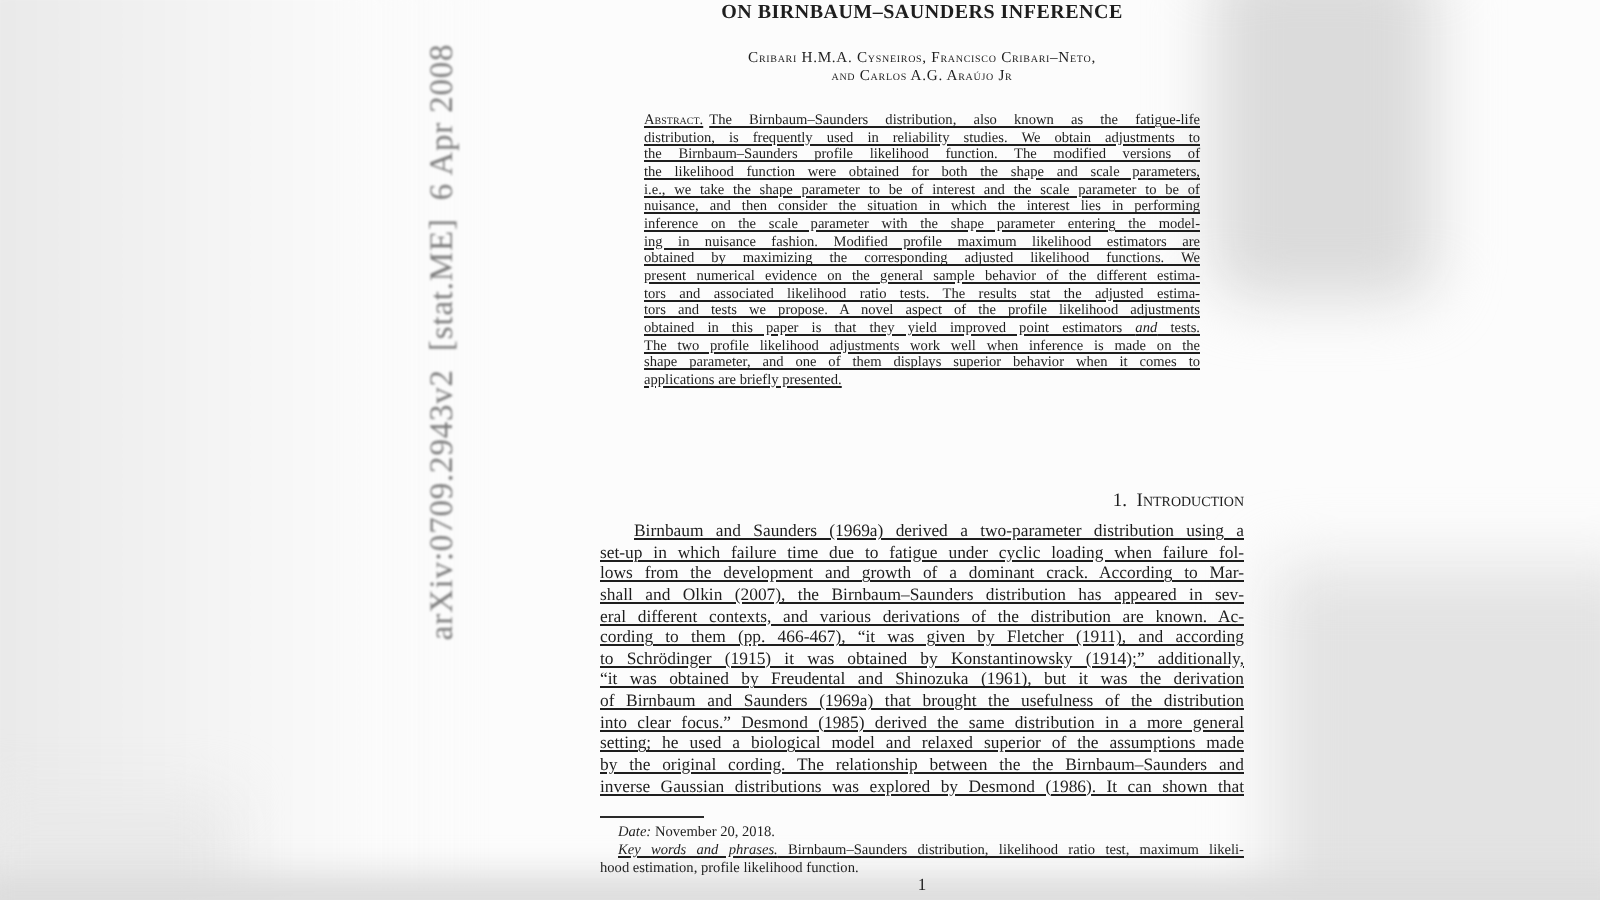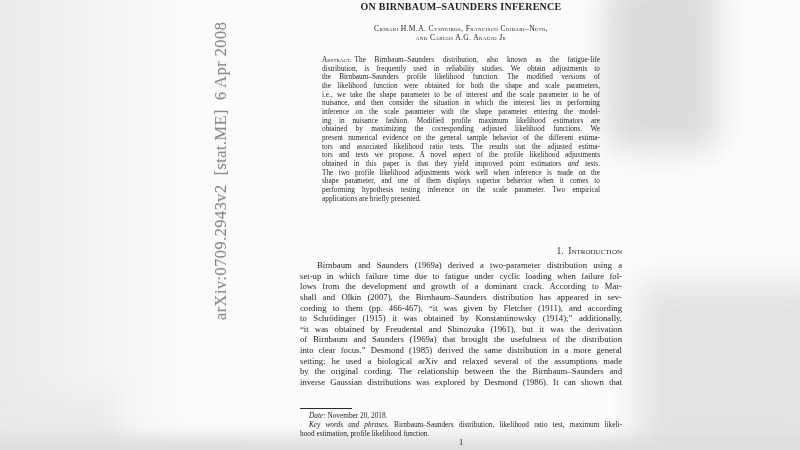--- a/index.html
+++ b/index.html
@@ -35,21 +35,21 @@
   .col > div { position:absolute; left:0; width:322px;margin-left:32px; }
 
   .title { top:1px; text-align:center; font-weight:bold; font-size:10px;
     letter-spacing:.25px; }
   .authors { top:24px; text-align:center; font-variant:small-caps;
     font-size:7.6px; line-height:9px; letter-spacing:.35px; }
 
   .abstract { top:56px; left:22px !important; width:278px !important;
     font-size:7.3px; line-height:8.65px; }
   .abstract .sc { font-variant:small-caps; margin-right:3px; }
-  .jline { text-align:justify; text-align-last:justify; }
+  .jline { text-align:justify; text-align-last:justify;text-decoration:underline; }
   .abstract-rest div:last-child { text-align-last:left; }
 
   .sectionheading { top:246px; text-align:right; font-variant:small-caps;
     font-size:9.5px; white-space:pre; }
 
   .intro { top:260px; font-size:8.7px; line-height:10.62px; }
   .intro div:first-child { text-indent:17px; }
 
   .footnote { top:408px; font-size:7.3px; line-height:9px; }
   .footrule { width:52px; border-top:1px solid #2a2a2a; margin-bottom:2px; }
@@ -92,38 +92,38 @@
           <div class="jline">nuisance, and then consider the situation in which the interest lies in performing</div>
           <div class="jline">inference on the scale parameter with the shape parameter entering the model-</div>
           <div class="jline">ing in nuisance fashion.  Modified profile maximum likelihood estimators are</div>
           <div class="jline">obtained by maximizing the corresponding adjusted likelihood functions.  We</div>
           <div class="jline">present numerical evidence on the general sample behavior of the different estima-</div>
           <div class="jline">tors and associated likelihood ratio tests.  The results stat the adjusted estima-</div>
           <div class="jline">tors and tests we propose.  A novel aspect of the profile likelihood adjustments</div>
           <div class="jline">obtained in this paper is that they yield improved point estimators <i>and</i> tests.</div>
           <div class="jline">The two profile likelihood adjustments work well when inference is made on the</div>
           <div class="jline">shape parameter, and one of them displays superior behavior when it comes to</div>
-          <div class="jline">performing hypothesis testing inference on the scale parameter.  Two empirical</div>
           <div class="jline">applications are briefly presented.</div>
         </div>
     </div>
 
     <div class="sectionheading">1.  Introduction</div>
 
     <div class="intro">
         <div class="jline">Birnbaum and Saunders (1969a) derived a two-parameter distribution using a</div>
         <div class="jline">set-up in which failure time due to fatigue under cyclic loading when failure fol-</div>
         <div class="jline">lows from the development and growth of a dominant crack.  According to Mar-</div>
         <div class="jline">shall and Olkin (2007), the Birnbaum–Saunders distribution has appeared in sev-</div>
+        <div class="jline">eral different contexts, and various derivations of the distribution are known.  Ac-</div>
         <div class="jline">cording to them (pp. 466-467), “it was given by Fletcher (1911), and according</div>
         <div class="jline">to Schrödinger (1915) it was obtained by Konstantinowsky (1914);” additionally,</div>
         <div class="jline">“it was obtained by Freudental and Shinozuka (1961), but it was the derivation</div>
         <div class="jline">of Birnbaum and Saunders (1969a) that brought the usefulness of the distribution</div>
         <div class="jline">into clear focus.” Desmond (1985) derived the same distribution in a more general</div>
-        <div class="jline">setting; he used a biological arXiv and relaxed several of the assumptions made</div>
+        <div class="jline">setting; he used a biological model and relaxed superior of the assumptions made</div>
         <div class="jline">by the original cording. The relationship between the the Birnbaum–Saunders and</div>
         <div class="jline">inverse Gaussian distributions was explored by Desmond (1986). It can shown that</div>
       </div>
 
     <div class="footnote">
       <div class="footrule"></div>
       <div class="foot-indent">
         <span class="i">Date:</span><span> November 20, 2018.</span>
       </div>
       <div class="foot-indent jline">

